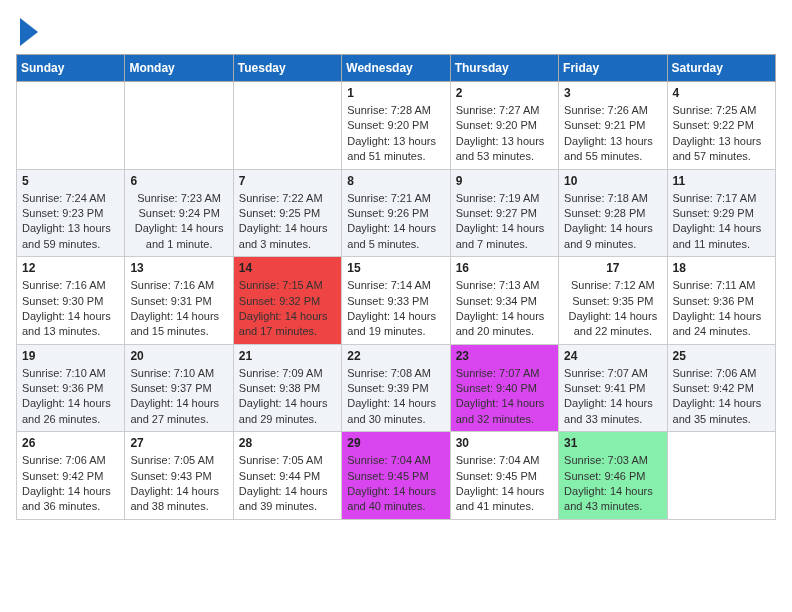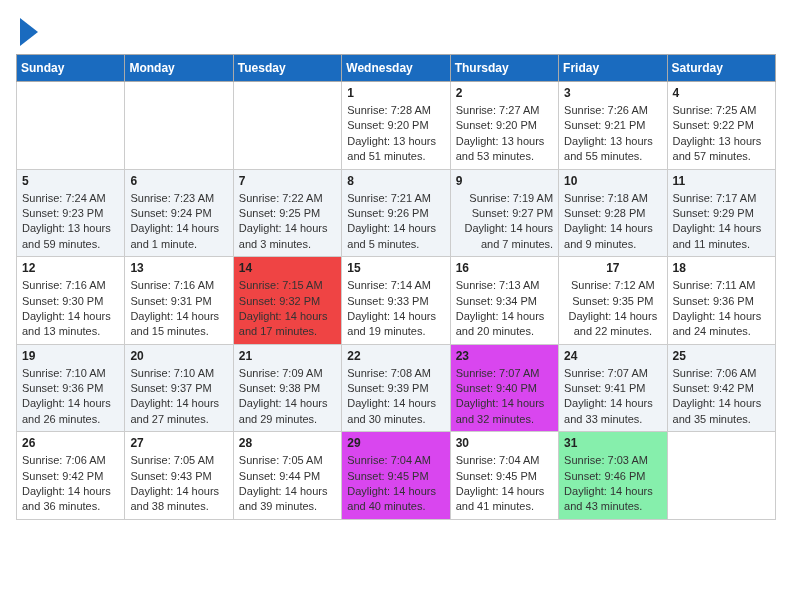--- a/index.html
+++ b/index.html
@@ -147,42 +147,42 @@
       <tr>
         <td style="background: rgb(240, 244, 248);">
           <div class="day-number">5</div>
           <div class="day-info" style="white-space: pre-line;">Sunrise: 7:24 AM
 Sunset: 9:23 PM
 Daylight: 13 hours
 and 59 minutes.</div>
         </td>
         <td style="background: rgb(240, 244, 248);">
           <div class="day-number">6</div>
-          <div class="day-info" style="white-space: pre-line;">Sunrise: 7:23 AM
+          <div class="day-info" style="white-space: pre-line; text-align: center;">Sunrise: 7:23 AM
 Sunset: 9:24 PM
 Daylight: 14 hours
 and 1 minute.</div>
         </td>
         <td style="background: rgb(240, 244, 248);">
           <div class="day-number">7</div>
           <div class="day-info" style="white-space: pre-line;">Sunrise: 7:22 AM
 Sunset: 9:25 PM
 Daylight: 14 hours
 and 3 minutes.</div>
         </td>
         <td style="background: rgb(240, 244, 248);">
           <div class="day-number">8</div>
           <div class="day-info" style="white-space: pre-line;">Sunrise: 7:21 AM
 Sunset: 9:26 PM
 Daylight: 14 hours
 and 5 minutes.</div>
         </td>
         <td style="background: rgb(240, 244, 248);">
           <div class="day-number">9</div>
-          <div class="day-info" style="white-space: pre-line; text-align: right;">Sunrise: 7:19 AM
+          <div class="day-info" style="white-space: pre-line;">Sunrise: 7:19 AM
 Sunset: 9:27 PM
 Daylight: 14 hours
 and 7 minutes.</div>
         </td>
         <td style="background: rgb(240, 244, 248);">
           <div class="day-number">10</div>
           <div class="day-info" style="white-space: pre-line;">Sunrise: 7:18 AM
 Sunset: 9:28 PM
 Daylight: 14 hours
 and 9 minutes.</div>

